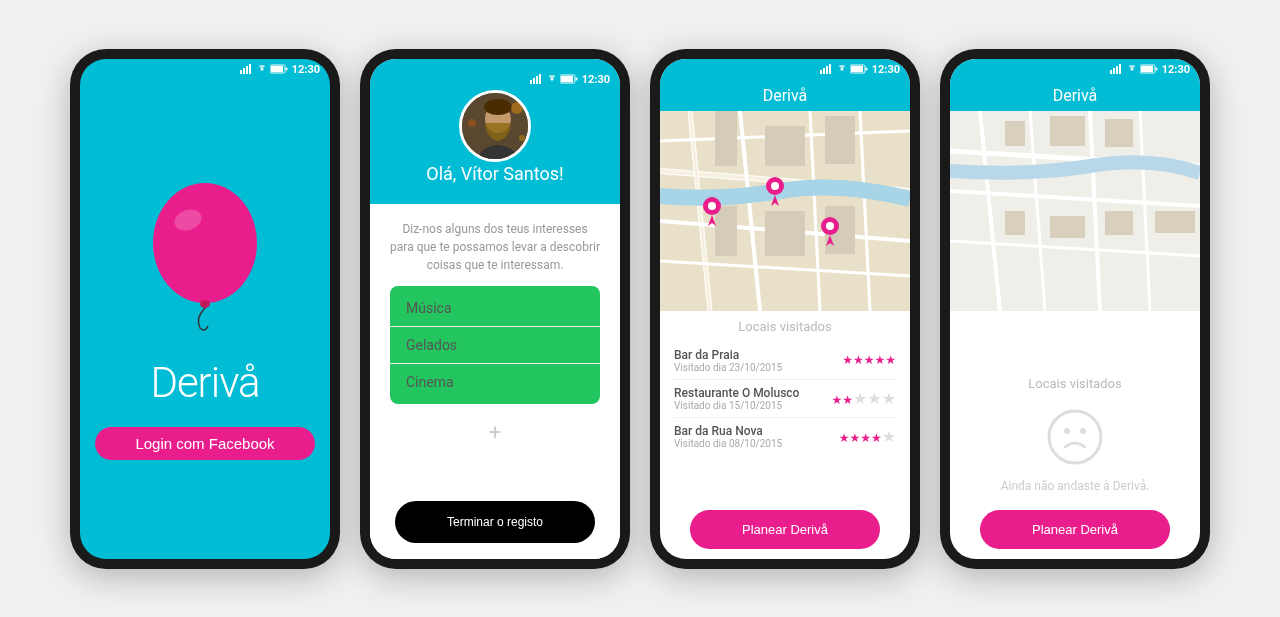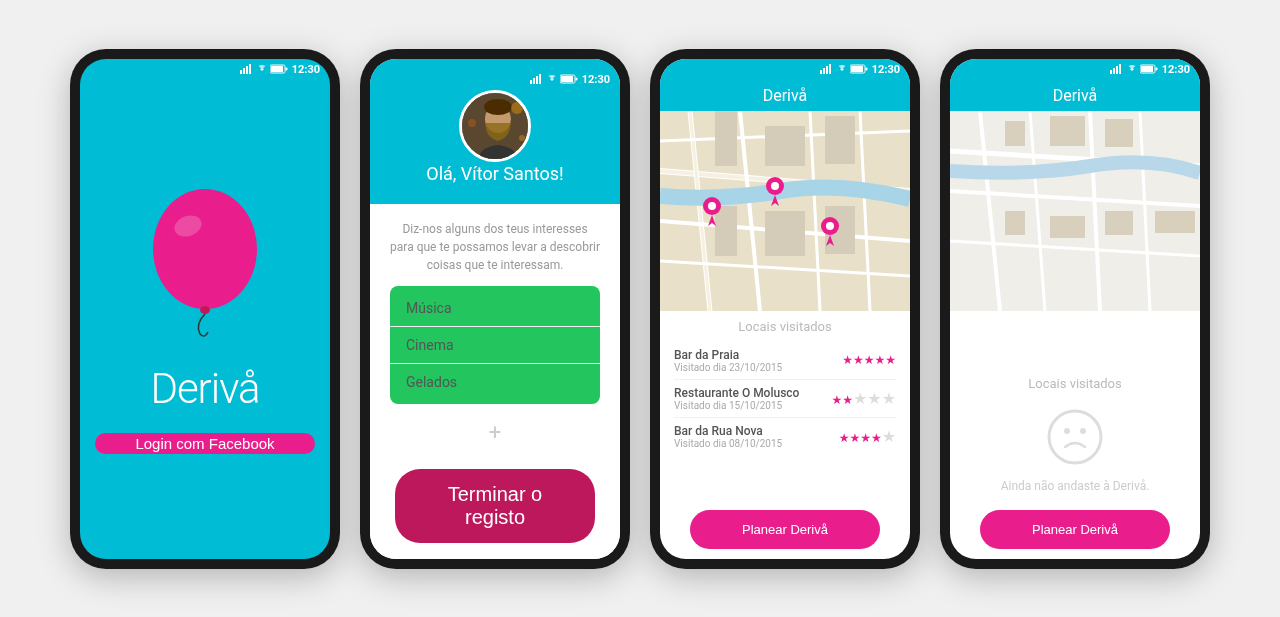--- a/index.html
+++ b/index.html
@@ -74,21 +74,21 @@
     }
     .balloon-svg {
       width: 100%;
       height: 100%;
     }
     .facebook-btn {
       background: #e91e8c;
       color: white;
       border: none;
       border-radius: 25px;
-      padding: 2px 40px;
+      padding: 8px 40px;
       font-size: 15px;
       font-weight: 500;
       cursor: pointer;
       width: 220px;
       text-align: center;
     }
     
     .phone-2 .phone-screen { background: white; }
     .phone-2 .status-bar { background: #00bcd4; }
     .phone-2-header {
@@ -139,26 +139,26 @@
       color: #555;
       border-bottom: 1px solid #eee;
     }
     .interest-item:last-child { border-bottom: none; }
     .add-btn {
       color: #ccc;
       font-size: 22px;
       margin: 4px 0;
     }
     .register-btn {
-      background: #be185d;
+      background: #000000;
       color: white;
       border: none;
       border-radius: 25px;
       padding: 14px 30px;
-      font-size: 20px;
+      font-size: 12px;
       font-weight: 500;
       cursor: pointer;
       width: 200px;
       text-align: center;
       margin-top: auto;
     }
     
     .phone-3 .phone-screen { background: white; }
     .phone-3 .status-bar { background: #00bcd4; }
     .map-header {
@@ -311,22 +311,22 @@
             <circle cx="10" cy="30" r="4" fill="#ff6600" opacity="0.3"></circle>
             <circle cx="60" cy="45" r="3" fill="#ffaa00" opacity="0.35"></circle>
           </svg>
         </div>
         <div class="user-name">Olá, Vítor Santos!</div>
       </div>
       <div class="phone-2-body">
         <div class="interests-desc">Diz-nos alguns dos teus interesses para que te possamos levar a descobrir coisas que te interessam.</div>
         <div class="interests-box">
           <div class="interest-item">Música</div>
+          <div class="interest-item">Gelados</div>
           <div class="interest-item">Cinema</div>
-          <div class="interest-item">Gelados</div>
         </div>
         <div class="add-btn">+</div>
         <button class="register-btn">Terminar o registo</button>
       </div>
     </div>
   </div>
 
   <div class="phone phone-3">
     <div class="phone-screen">
       <div class="status-bar" style="background:#00bcd4;">

